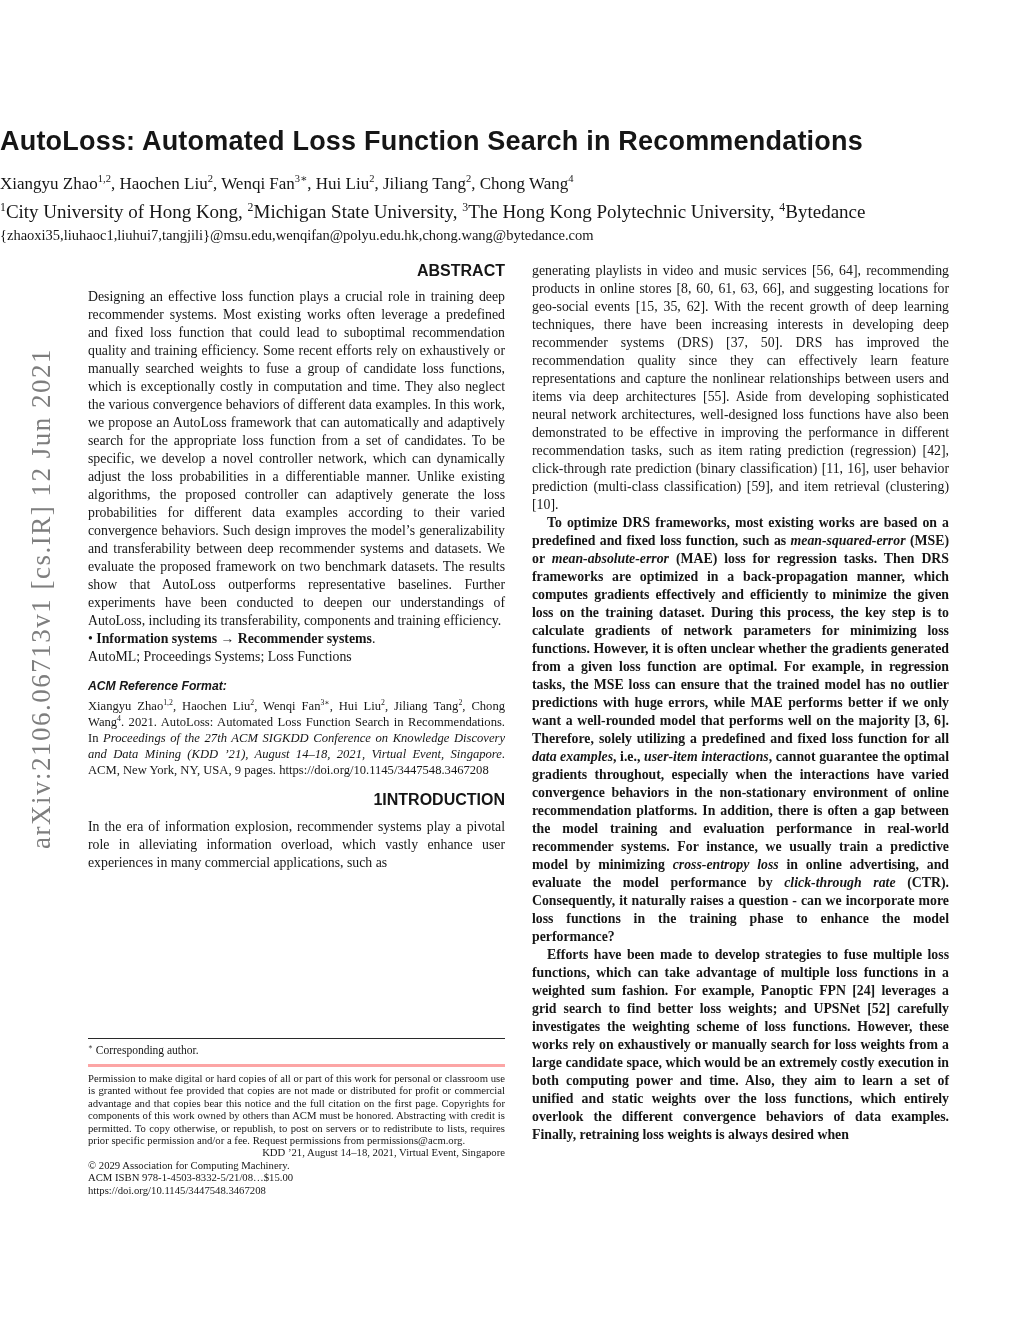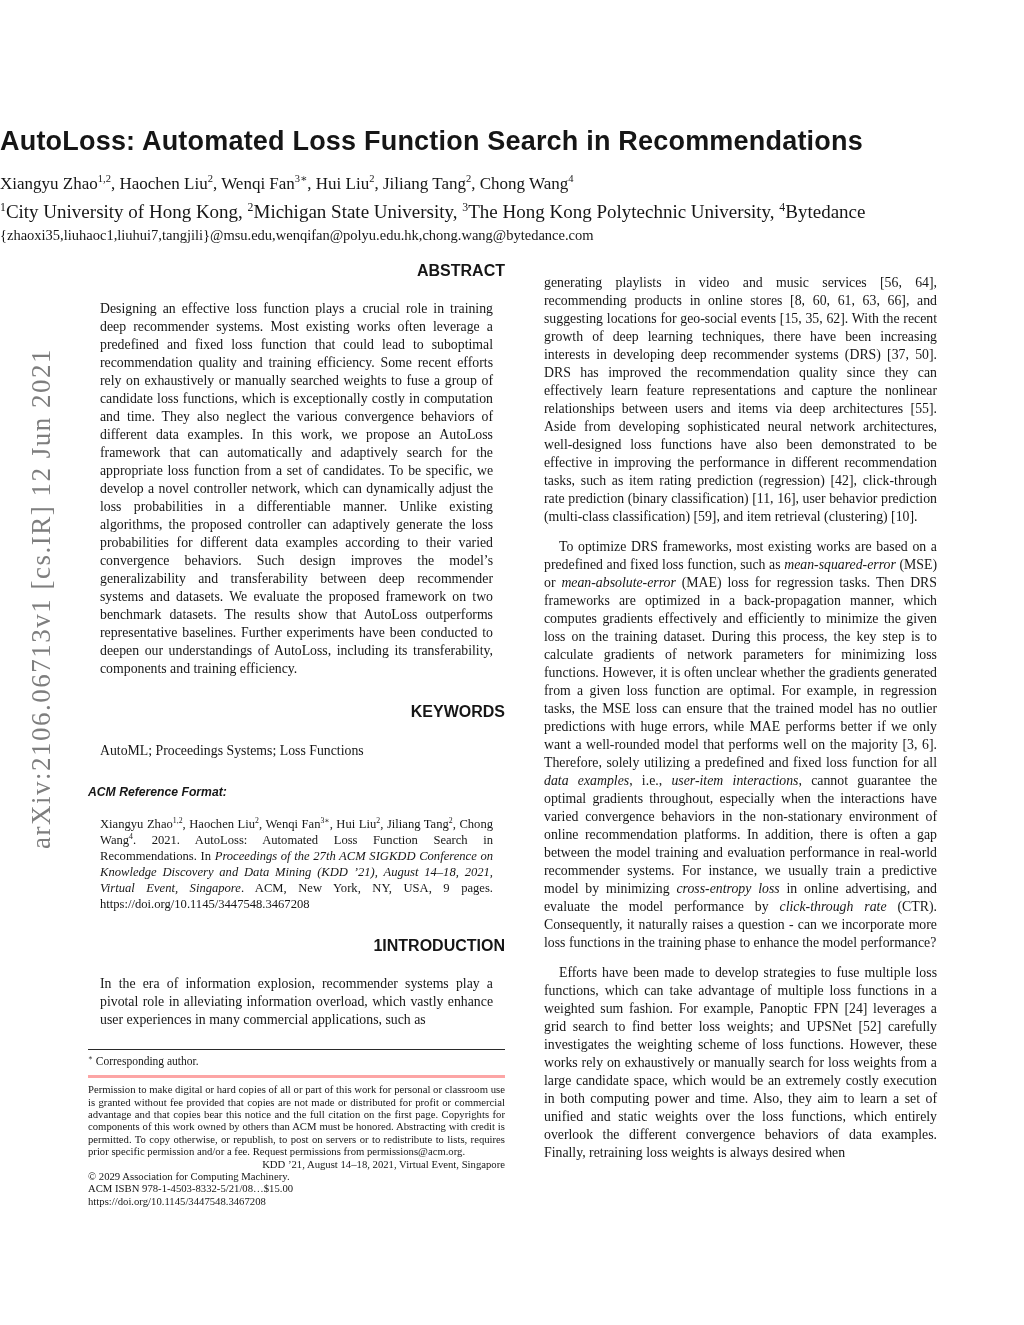--- a/index.html
+++ b/index.html
@@ -52,22 +52,22 @@
   .sec-heading {
     font-family: "Liberation Sans", "DejaVu Sans", sans-serif;
     font-weight: 700;
     font-size: 16px;
     line-height: 1.15;
     text-align: right;
     margin: 13px 0 8px;
   }
   .sec-heading.first { margin-top: 0; }
   .sec-num { display: inline-block; min-width: 26px; }
-  .para { margin: 12px; }
-  .indent { text-indent: 15px; }
+  .para { margin: 0; }
+  .indent { text-indent: 15px; font-weight: bold; }
   .acm-ref-label {
     font-family: "Liberation Sans", "DejaVu Sans", sans-serif;
     font-weight: 700;
     font-size: 12.2px;
     text-align: left;
     margin: 11px 0 3px;
     font-style: italic;
   }
   .acm-ref-text { font-size: 12.6px; line-height: 16px; }
 
@@ -98,22 +98,22 @@
     <div class="affiliations"><sup>1</sup><span>City University of Hong Kong, </span><sup>2</sup><span>Michigan State University, </span><sup>3</sup><span>The Hong Kong Polytechnic University, </span><sup>4</sup><span>Bytedance</span></div>
     <div class="emails">{zhaoxi35,liuhaoc1,liuhui7,tangjili}@msu.edu,wenqifan@polyu.edu.hk,chong.wang@bytedance.com</div>
   </div>
 
   <div class="columns">
 
     <div class="col col-left">
       <div class="sec-heading first">ABSTRACT</div>
       <p class="para">Designing an effective loss function plays a crucial role in training deep recommender systems. Most existing works often leverage a predefined and fixed loss function that could lead to suboptimal recommendation quality and training efficiency. Some recent efforts rely on exhaustively or manually searched weights to fuse a group of candidate loss functions, which is exceptionally costly in computation and time. They also neglect the various convergence behaviors of different data examples. In this work, we propose an AutoLoss framework that can automatically and adaptively search for the appropriate loss function from a set of candidates. To be specific, we develop a novel controller network, which can dynamically adjust the loss probabilities in a differentiable manner. Unlike existing algorithms, the proposed controller can adaptively generate the loss probabilities for different data examples according to their varied convergence behaviors. Such design improves the model’s generalizability and transferability between deep recommender systems and datasets. We evaluate the proposed framework on two benchmark datasets. The results show that AutoLoss outperforms representative baselines. Further experiments have been conducted to deepen our understandings of AutoLoss, including its transferability, components and training efficiency.</p>
 
+      <p class="para"><span>• </span><b>Information systems</b><span> → </span><b>Recommender systems</b><span>.</span></p>
 
-      <div class="sec-heading">KEYWORDS</div>
       <p class="para">AutoML; Proceedings Systems; Loss Functions</p>
 
       <div class="acm-ref-label">ACM Reference Format:</div>
       <p class="para acm-ref-text"><span>Xiangyu Zhao</span><sup>1,2</sup><span>, Haochen Liu</span><sup>2</sup><span>, Wenqi Fan</span><sup>3∗</sup><span>, Hui Liu</span><sup>2</sup><span>, Jiliang Tang</span><sup>2</sup><span>, Chong Wang</span><sup>4</sup><span>. 2021. AutoLoss: Automated Loss Function Search in Recommendations. In </span><i>Proceedings of the 27th ACM SIGKDD Conference on Knowledge Discovery and Data Mining (KDD ’21), August 14–18, 2021, Virtual Event, Singapore</i><span>. ACM, New York, NY, USA, 9 pages. https://doi.org/10.1145/3447548.3467208</span></p>
 
       <div class="sec-heading"><span class="sec-num">1</span><span>INTRODUCTION</span></div>
       <p class="para">In the era of information explosion, recommender systems play a pivotal role in alleviating information overload, which vastly enhance user experiences in many commercial applications, such as</p>
 
       <div class="bottom-block">
         <hr class="footnote-rule">

